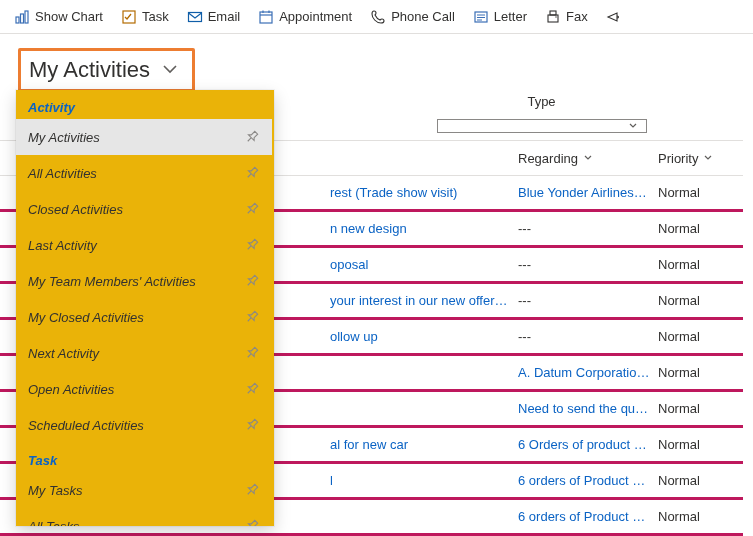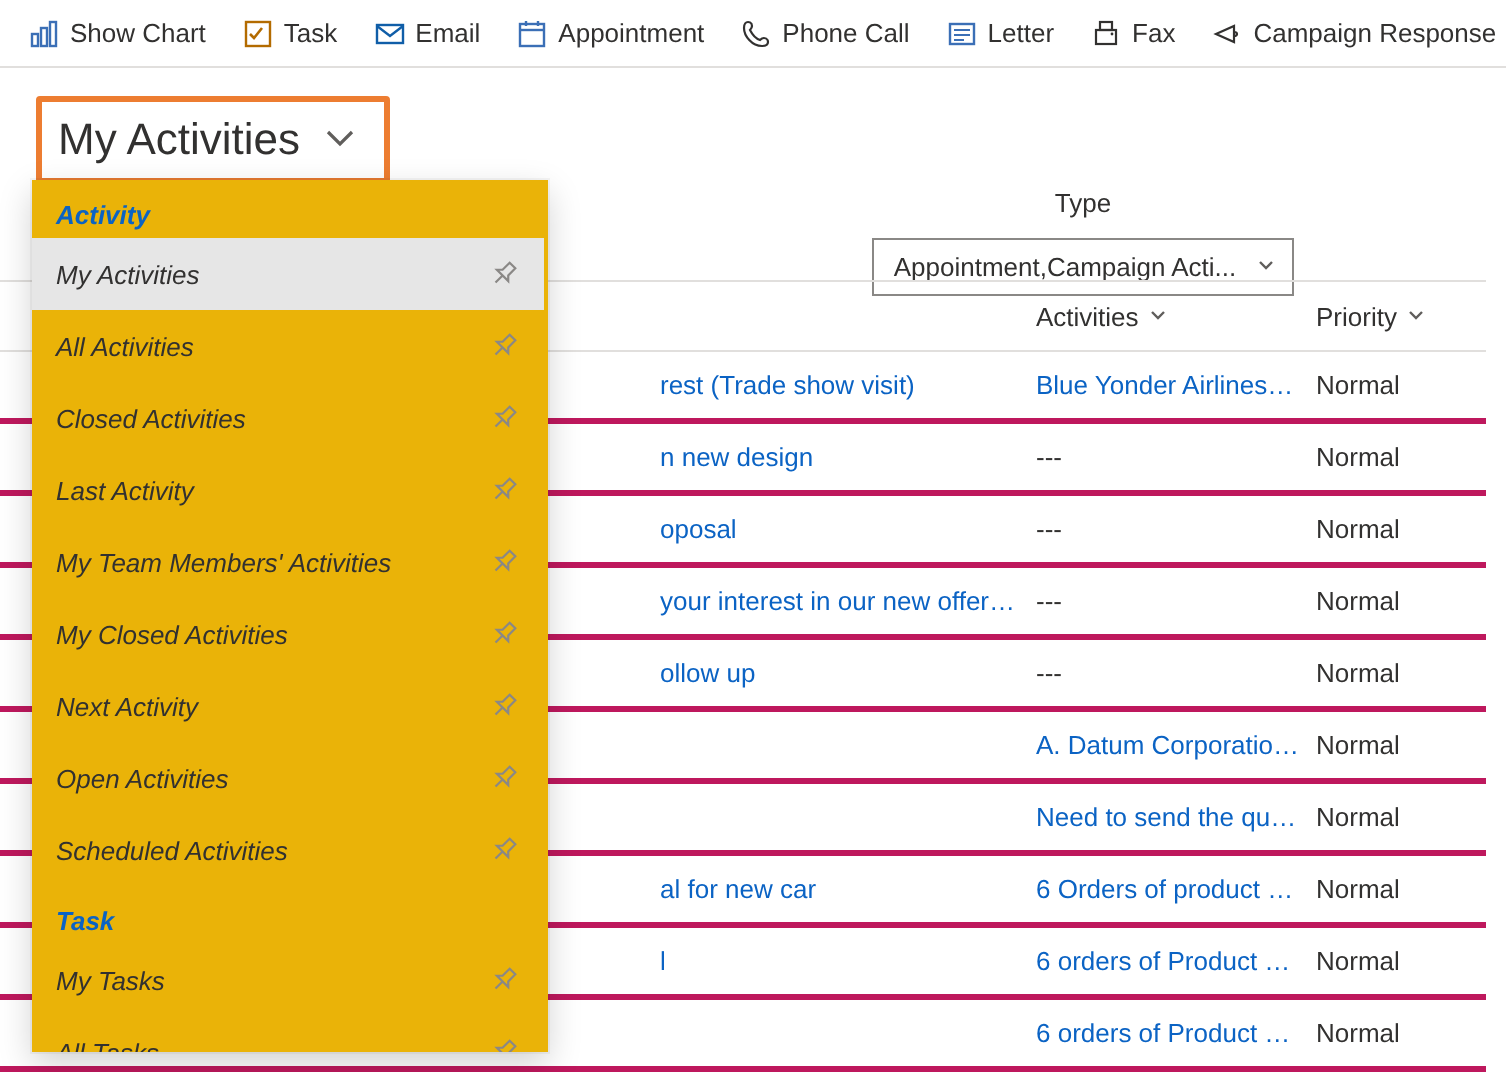--- a/index.html
+++ b/index.html
@@ -261,50 +261,48 @@
         </svg>
       </span>
       <span class="label">Fax</span>
     </div>
     <div class="toolbar-item">
       <span class="icon">
         <svg width="16" height="16">
           <use href="#i-campaign"></use>
         </svg>
       </span>
-      <span class="label">Campaign Response</span>
     </div>
   </div>
 
 
 <div class="view-selector">
   <span class="title">My Activities</span>
   <span class="icon"><svg width="16" height="16">
         <use href="#i-chevdown"></use>
       </svg></span>
 </div>
 
 
 <div class="filter-row">
   <span class="filter-label">Type</span>
   <div class="filter-select">
-    <span>Appointment,Campaign Acti...</span>
     <span class="chev"><svg width="10" height="10" viewBox="0 0 10 10">
           <use href="#i-chevdown-sm"></use>
         </svg></span>
   </div>
 </div>
 
 
 <div class="grid">
   <div class="grid-header">
     <div class="col"></div>
     <div class="col"></div>
     <div class="col" style="justify-content:flex-start;">
-      <span>Activities</span>
+      <span>Regarding</span>
       <span class="chev-down-sm">
           <svg width="10" height="10" viewBox="0 0 10 10">
             <use href="#i-chevdown-sm"></use>
           </svg>
         </span>
     </div>
     <div class="col">
       <span>Priority</span>
       <span class="chev-down-sm">
           <svg width="10" height="10" viewBox="0 0 10 10">

